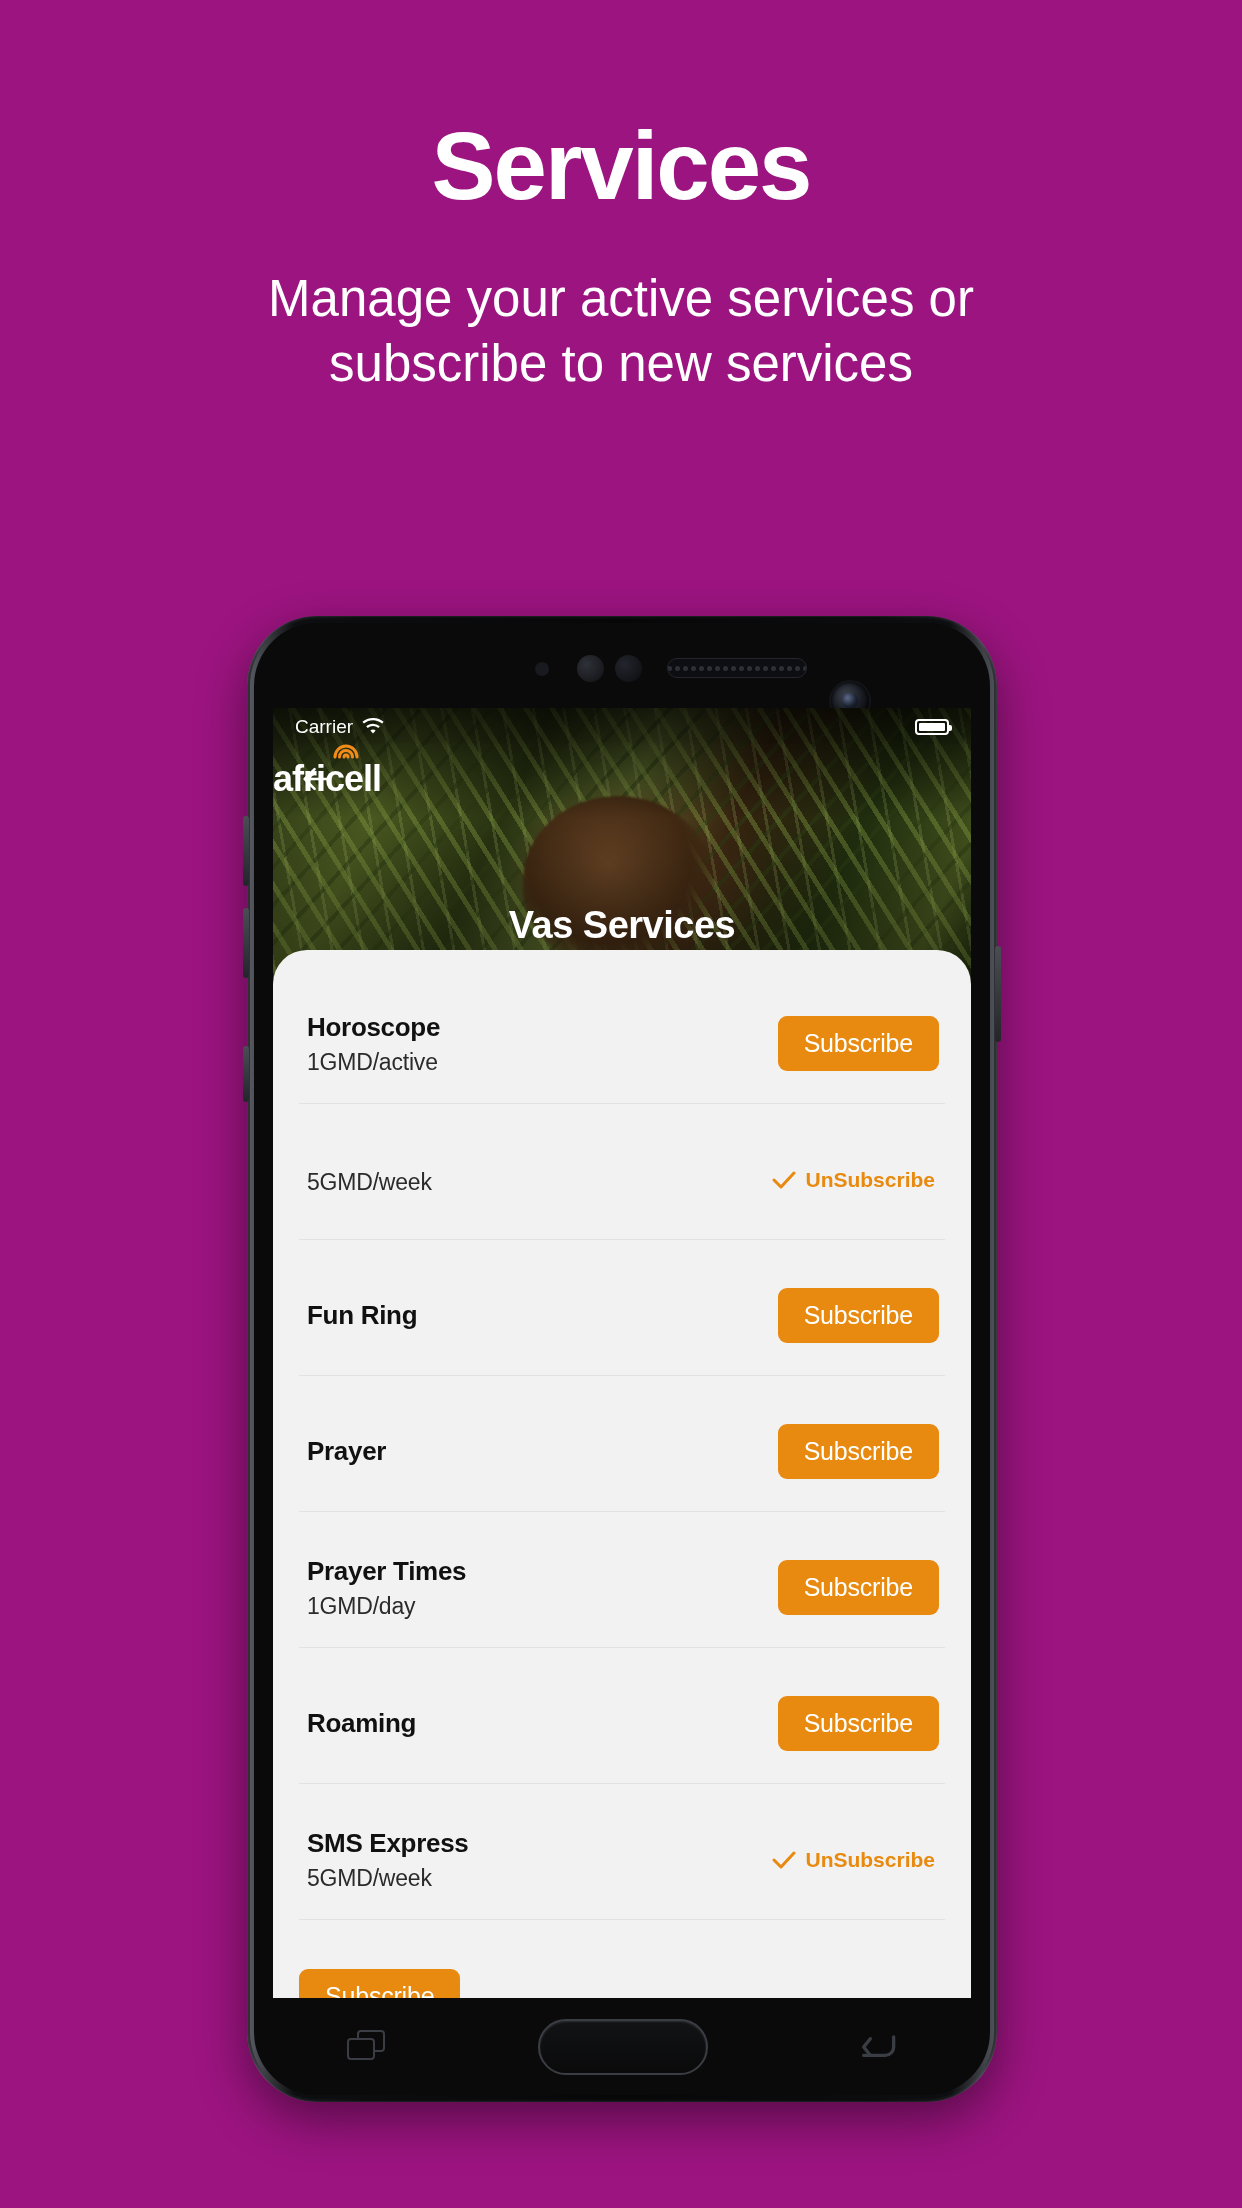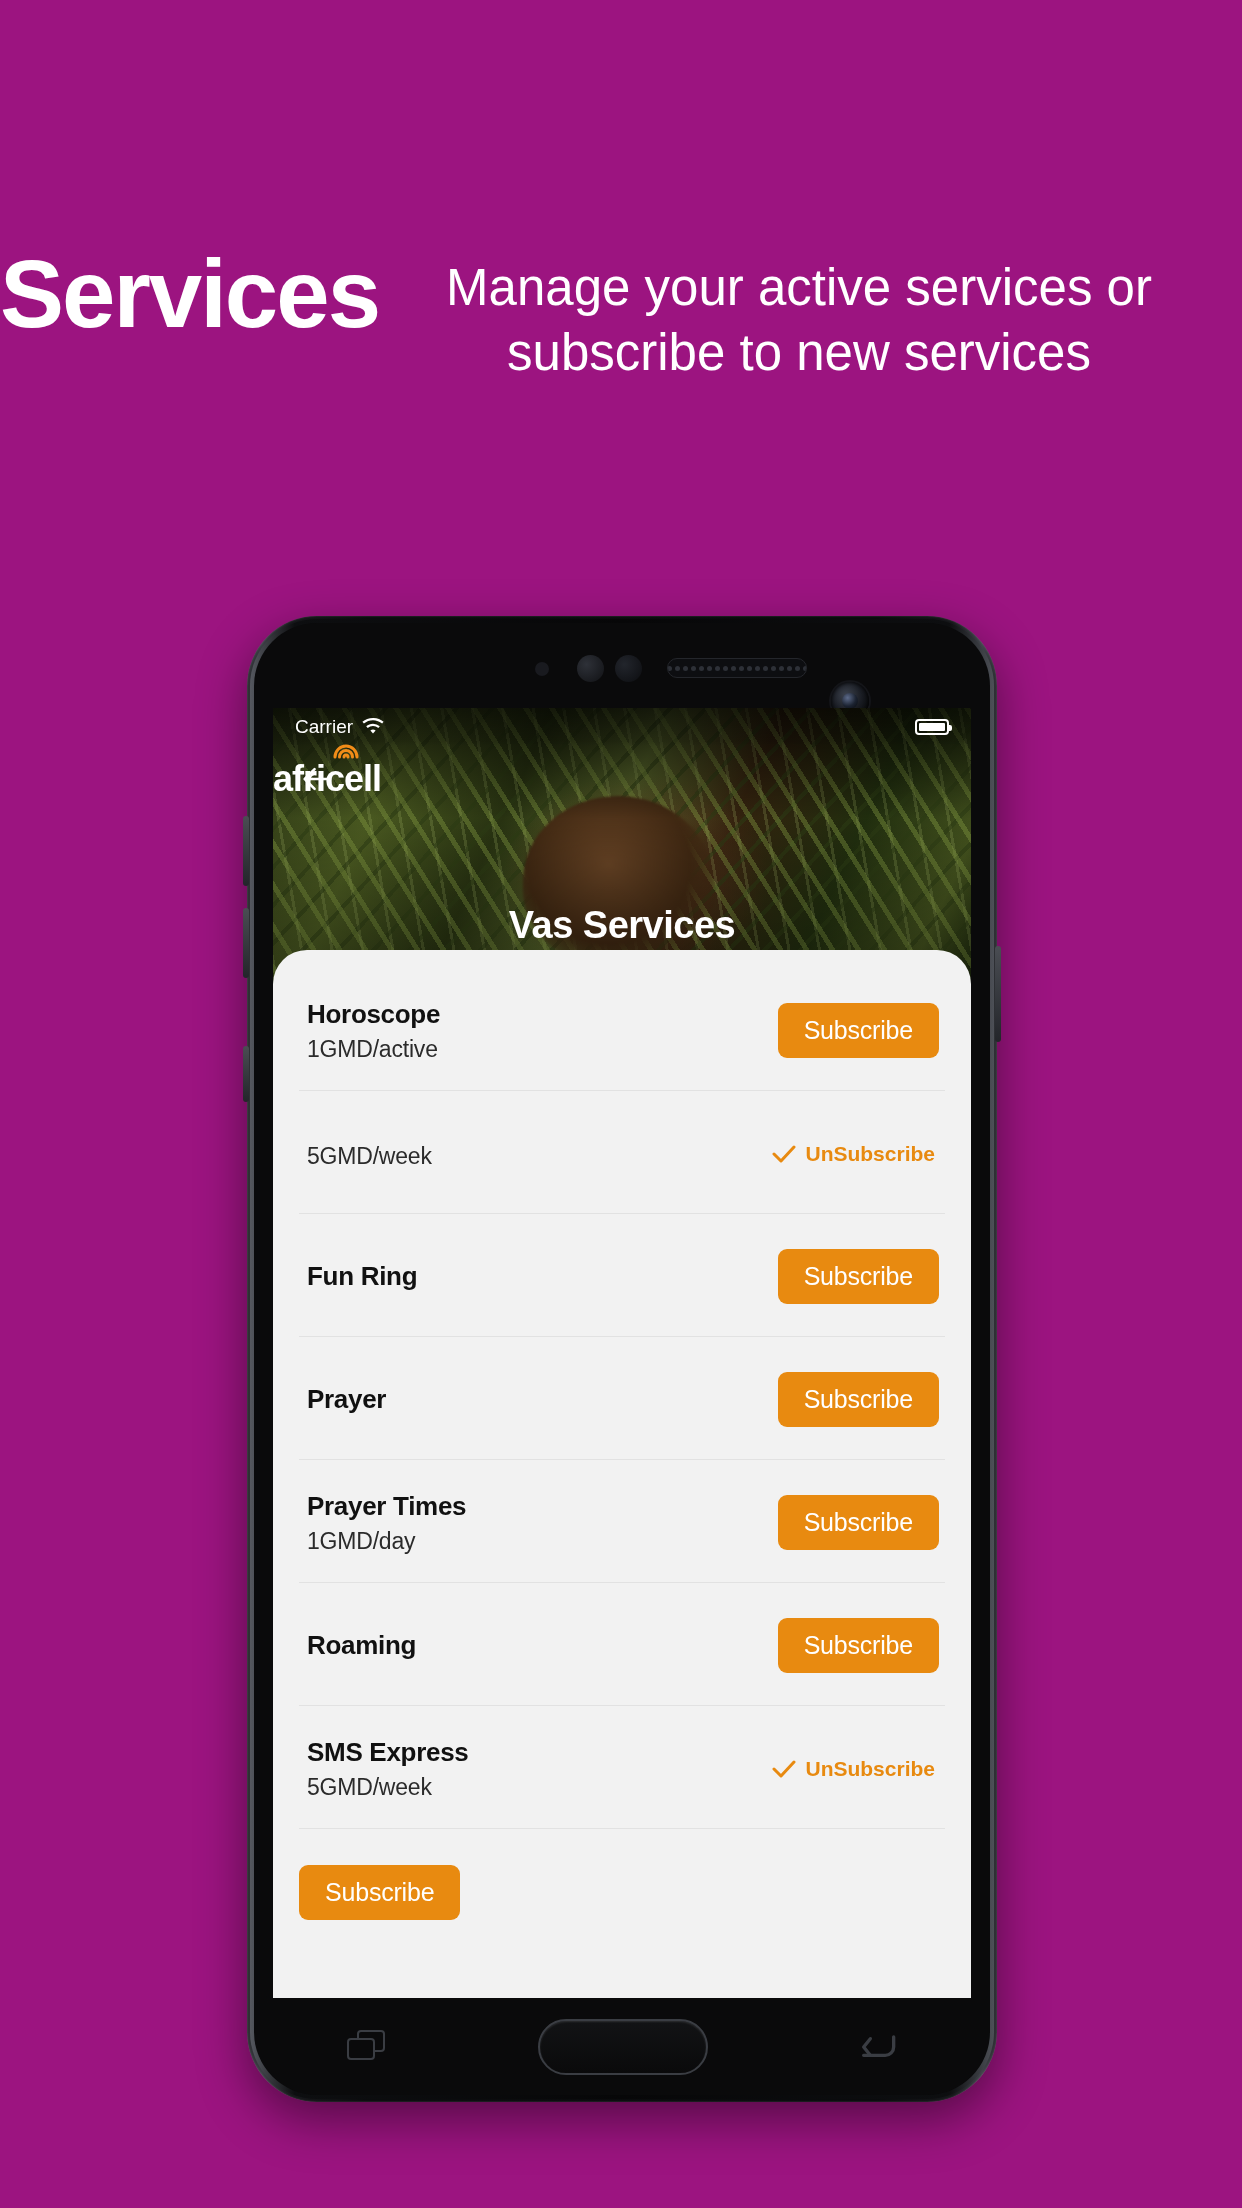--- a/index.html
+++ b/index.html
@@ -7,21 +7,21 @@
   body {
     background:#9C1480;
     font-family:"Liberation Sans", sans-serif;
     overflow:hidden;
     position:relative;
   }
 
   
   .promo {
     position:absolute; top:0; left:0; width:1242px; height:470px;
-    display:flex; flex-direction:row; align-items:center;
+    display:flex; flex-direction:column; align-items:center;
     padding-top:118px;
   }
   .promo-title {
     color:#ffffff;
     font-size:96px;
     font-weight:bold;
     letter-spacing:-2px;
     line-height:1.0;
   }
   .promo-sub {
@@ -175,21 +175,21 @@
   .sheet{
     position:absolute; top:242px; left:0; width:100%; height:1048px;
     background:#f2f2f2;
     border-radius:34px 34px 0 0;
     overflow:hidden;
     padding-top:18px;
   }
   .row{
     display:flex; align-items:center;
     height:120px;
-    margin:3px 26px;
+    margin:16px 26px;
     border-bottom:1px solid #e2e2e2;
   }
   .row:last-child{ border-bottom:none; }
   .row-info{ flex:1; padding-left:8px; }
   .row-name{ font-size:26px; font-weight:bold; color:#111; letter-spacing:-.3px; }
   .row-price{ font-size:23px; color:#2b2b2b; margin-top:6px; letter-spacing:-.2px; }
   .row-action{ padding-right:6px; }
 
   .btn-sub{
     background:#E88A10;

